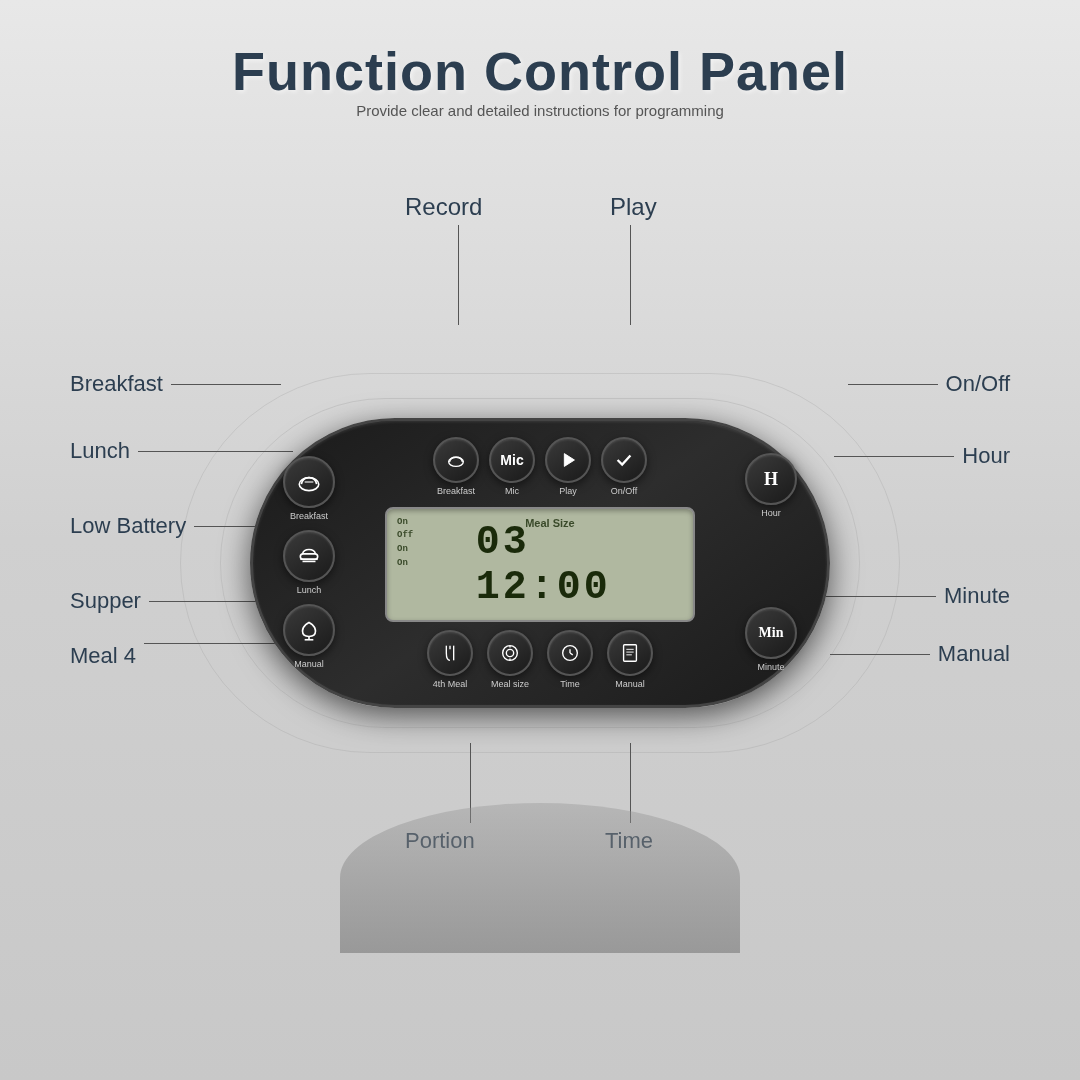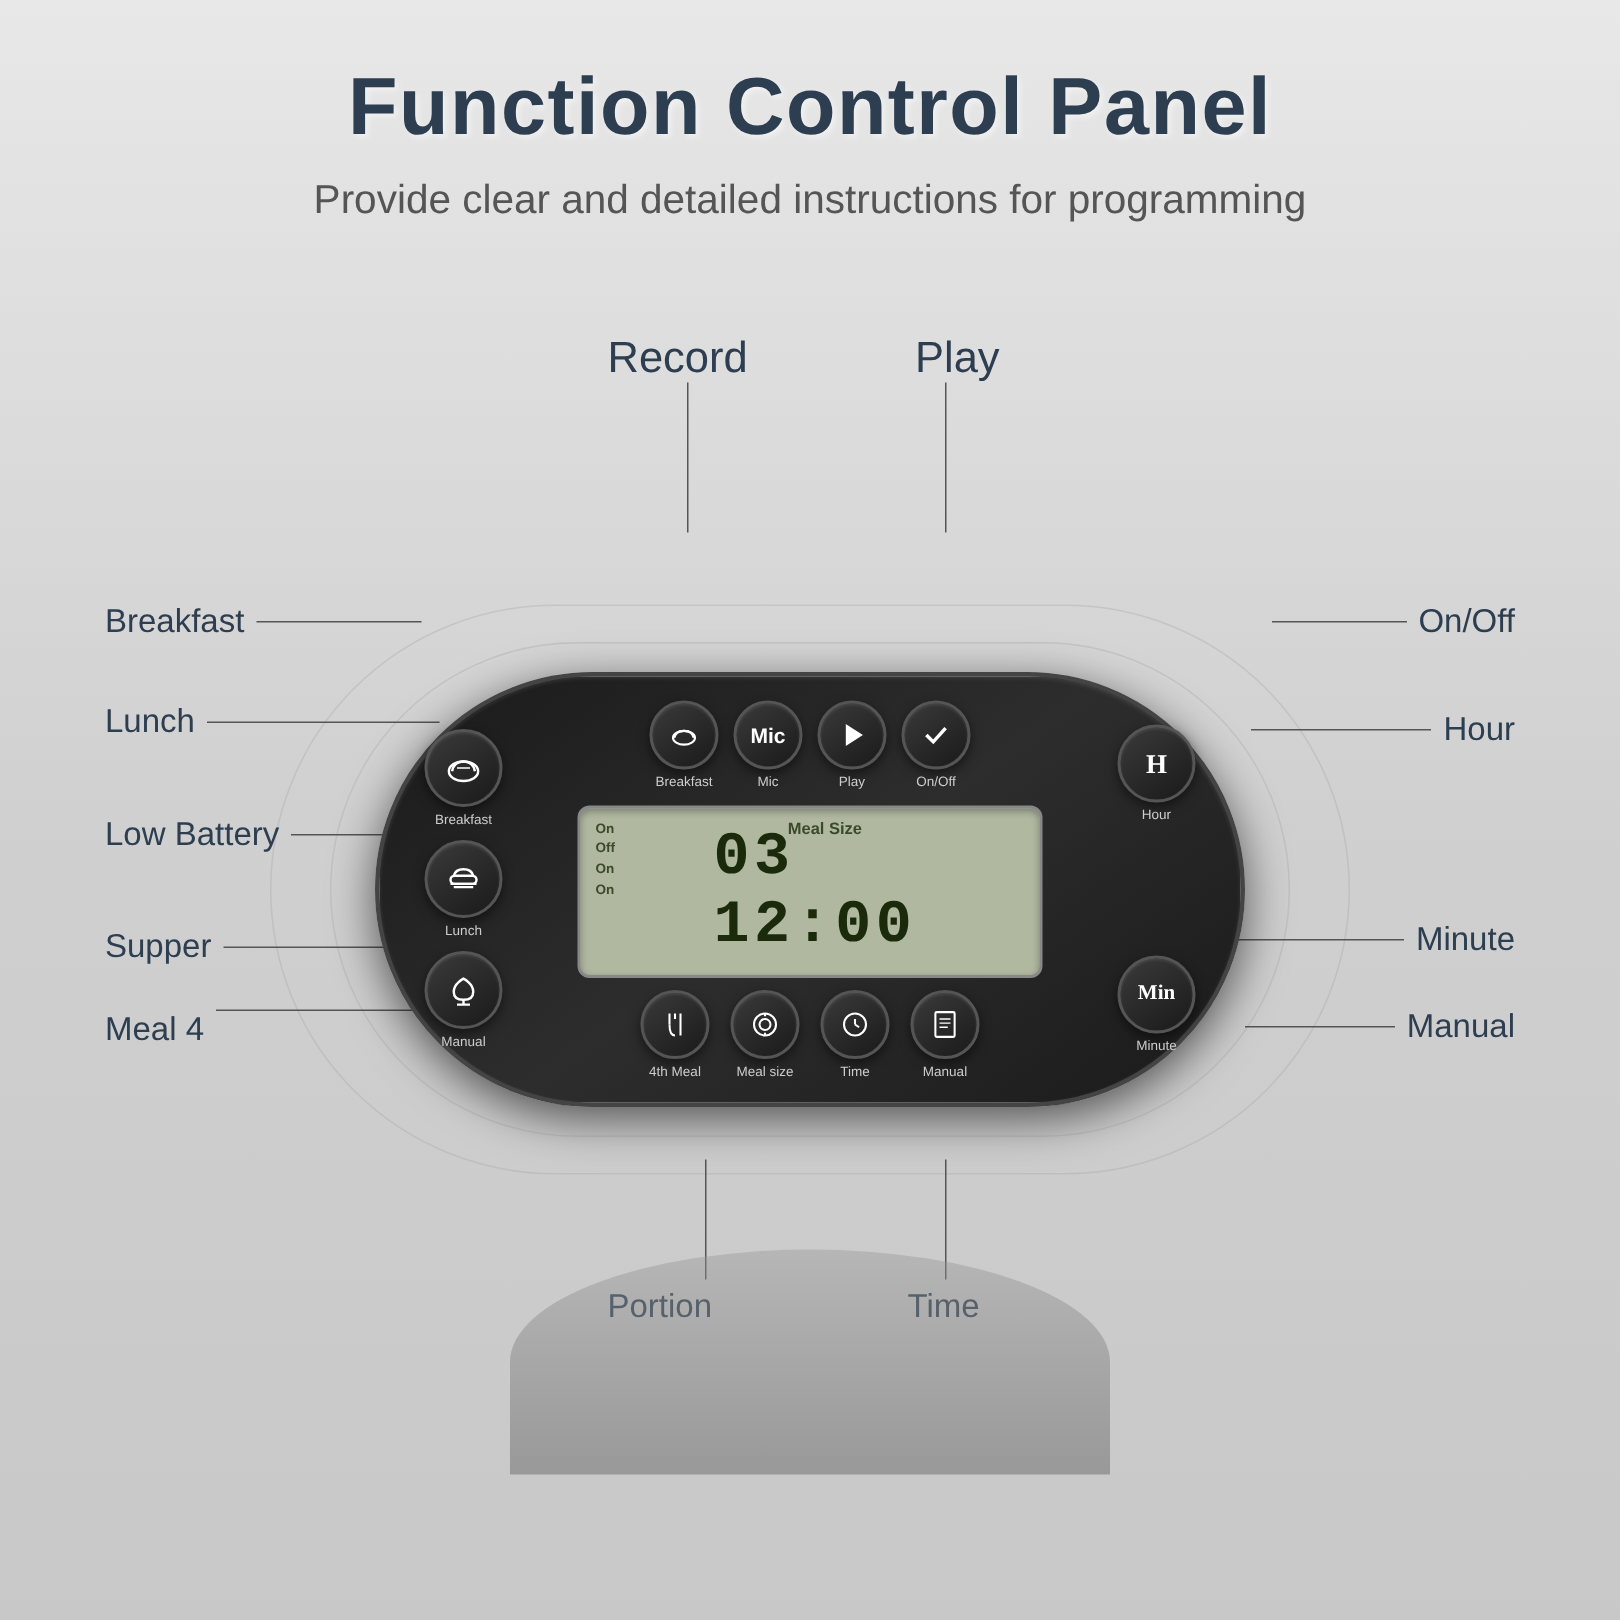--- a/index.html
+++ b/index.html
@@ -31,23 +31,23 @@
 
     .main-title {
       font-size: 54px;
       font-weight: 900;
       color: #2c3e50;
       letter-spacing: 1px;
       text-shadow: 2px 2px 4px rgba(255,255,255,0.5);
     }
 
     .subtitle {
-      font-size: 27px;
+      font-size: 15px;
       color: #555;
-      margin-top: 16px;
+      margin-top: 0;
       font-weight: 400;
     }
 
     
     .diagram-area {
       position: relative;
       width: 1000px;
       height: 780px;
       margin-top: 20px;
     }
@@ -114,20 +114,21 @@
       position: absolute;
       left: 10px;
       top: 8px;
     }
 
     .lcd-indicator {
       font-size: 9px;
       color: #3a4a2a;
       font-weight: bold;
       line-height: 1.3;
+      font-family: Liberation Mono, monospace;
     }
 
     .lcd-meal-size-label {
       position: absolute;
       top: 8px;
       left: 50%;
       transform: translateX(-30%);
       font-size: 11px;
       color: #3a4a2a;
       font-weight: bold;
@@ -193,21 +194,21 @@
     }
 
     .ann-line {
       height: 1px;
       background: #555;
     }
 
     
     .top-label {
       position: absolute;
-      font-size: 29px;
+      font-size: 24px;
       color: #2c3e50;
       font-weight: 400;
       text-align: center;
     }
 
     .top-line {
       position: absolute;
       width: 1px;
       background: #555;
     }

